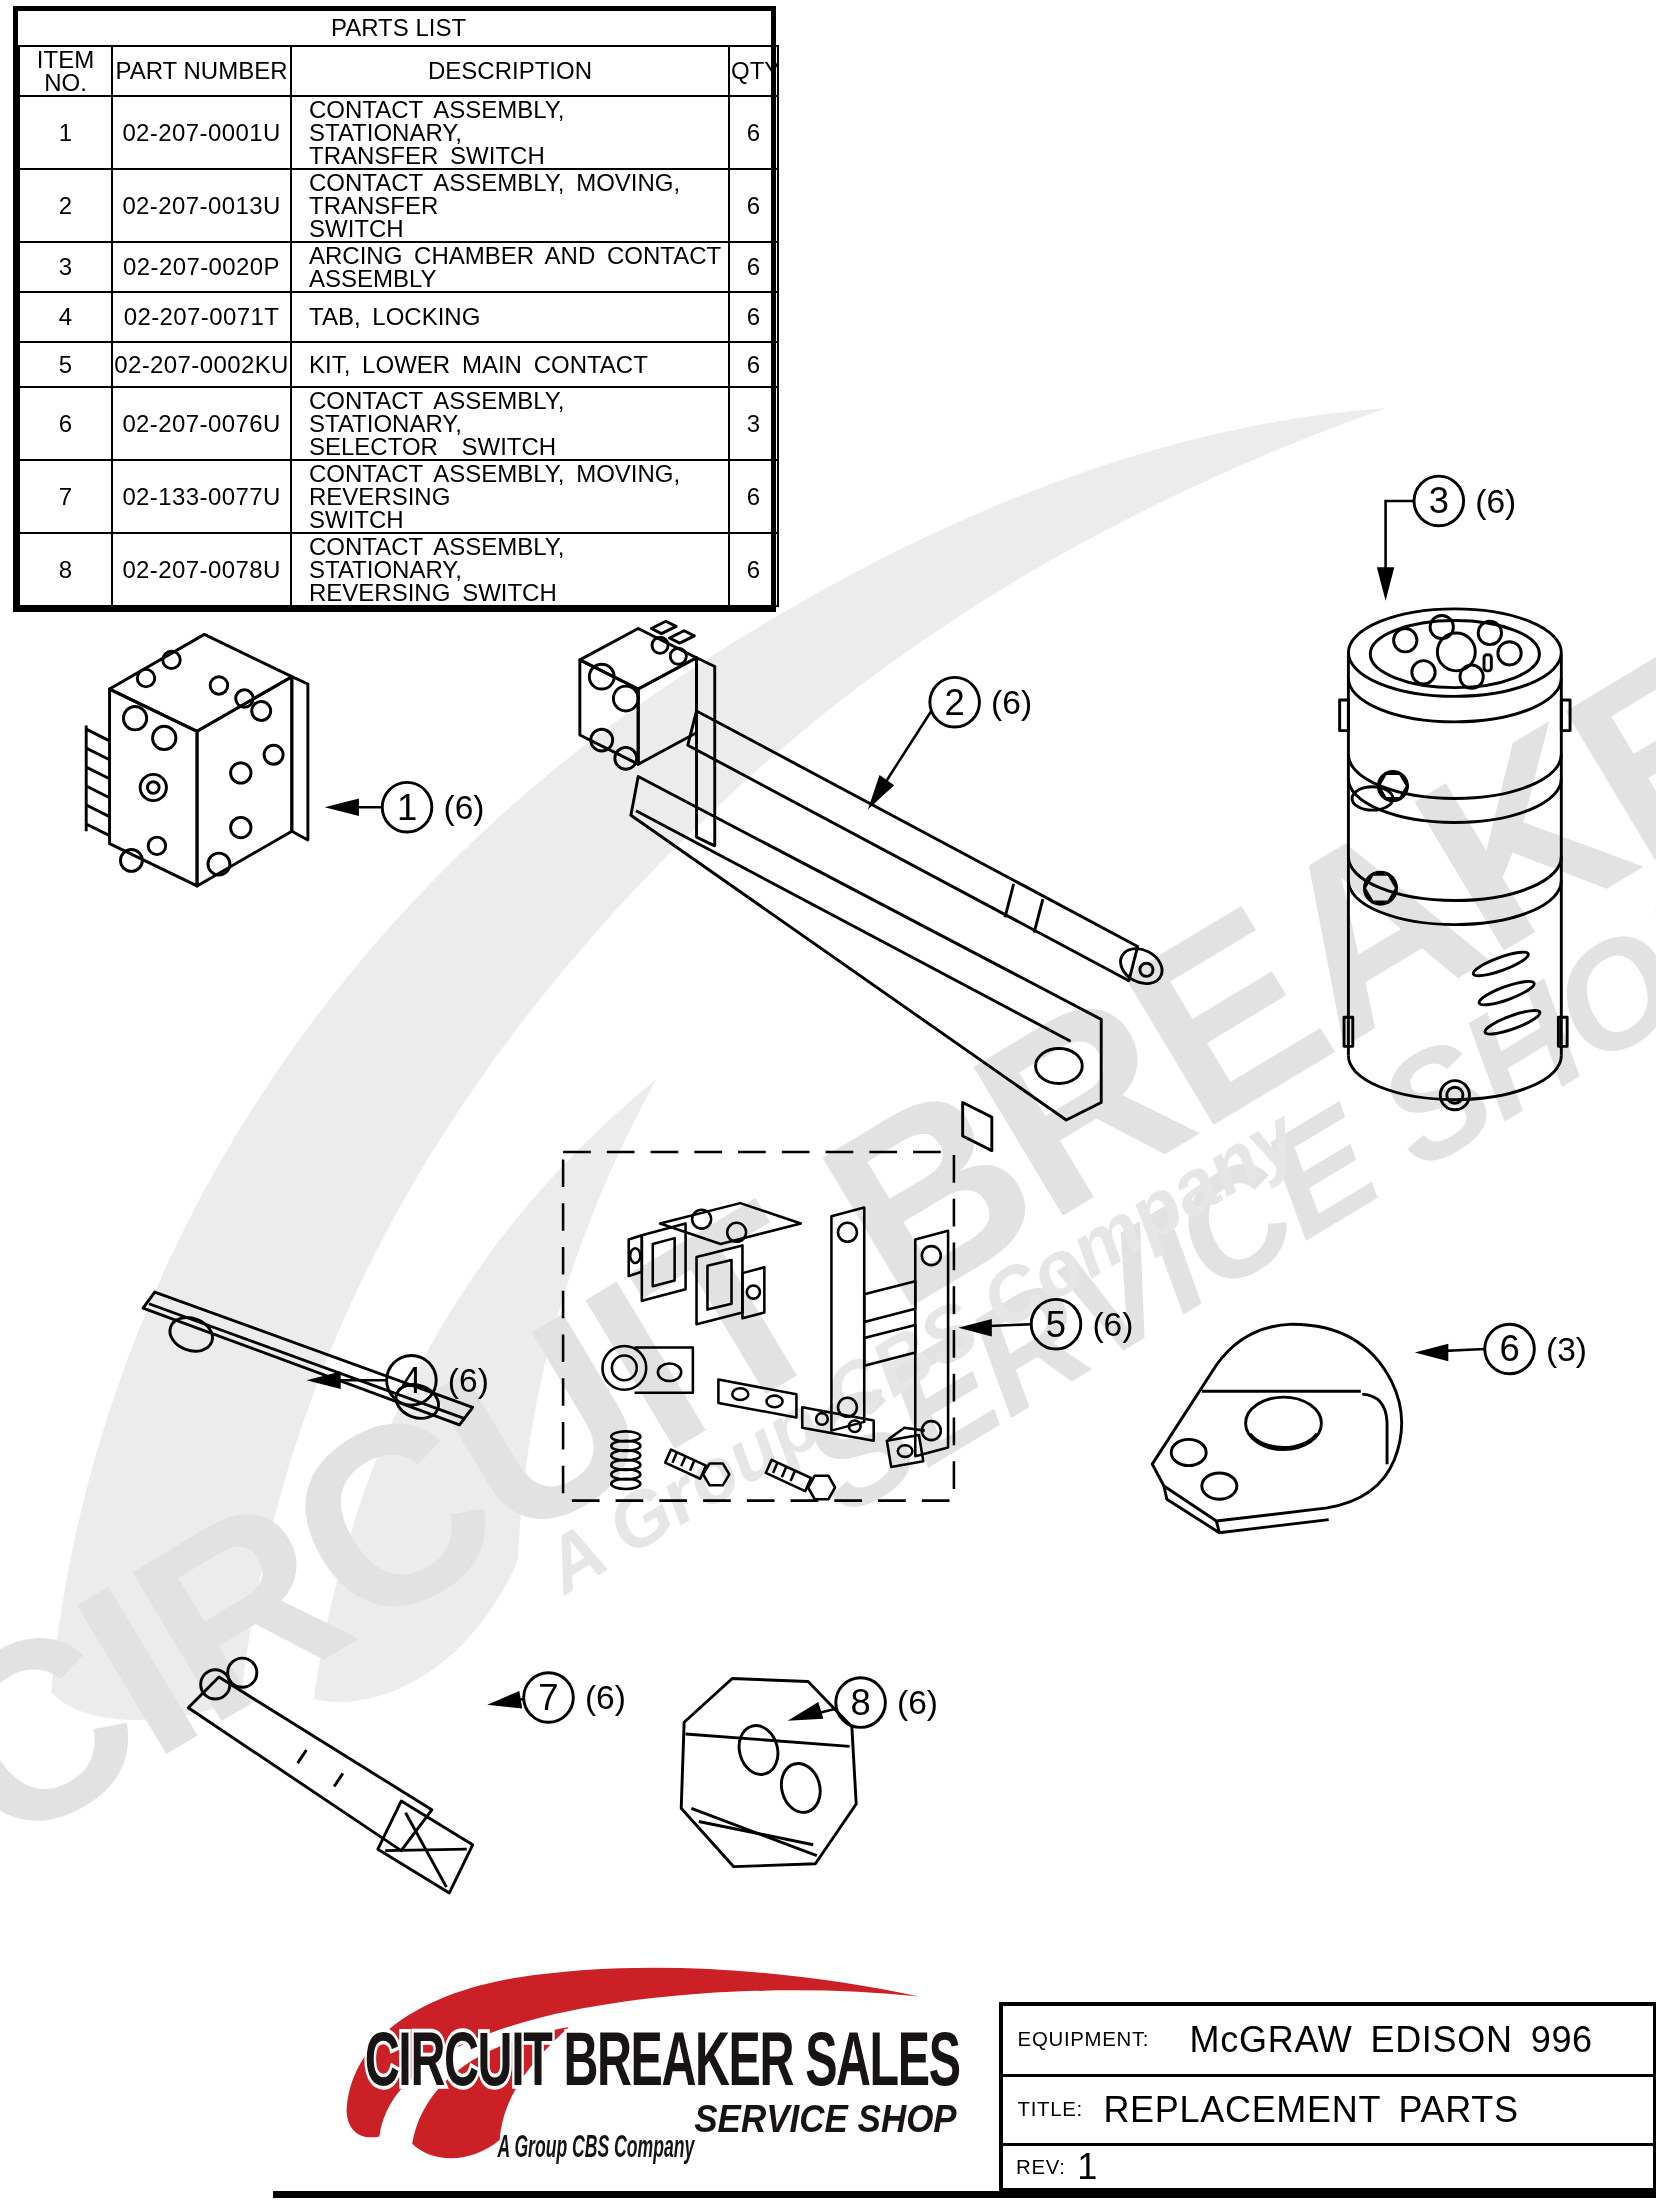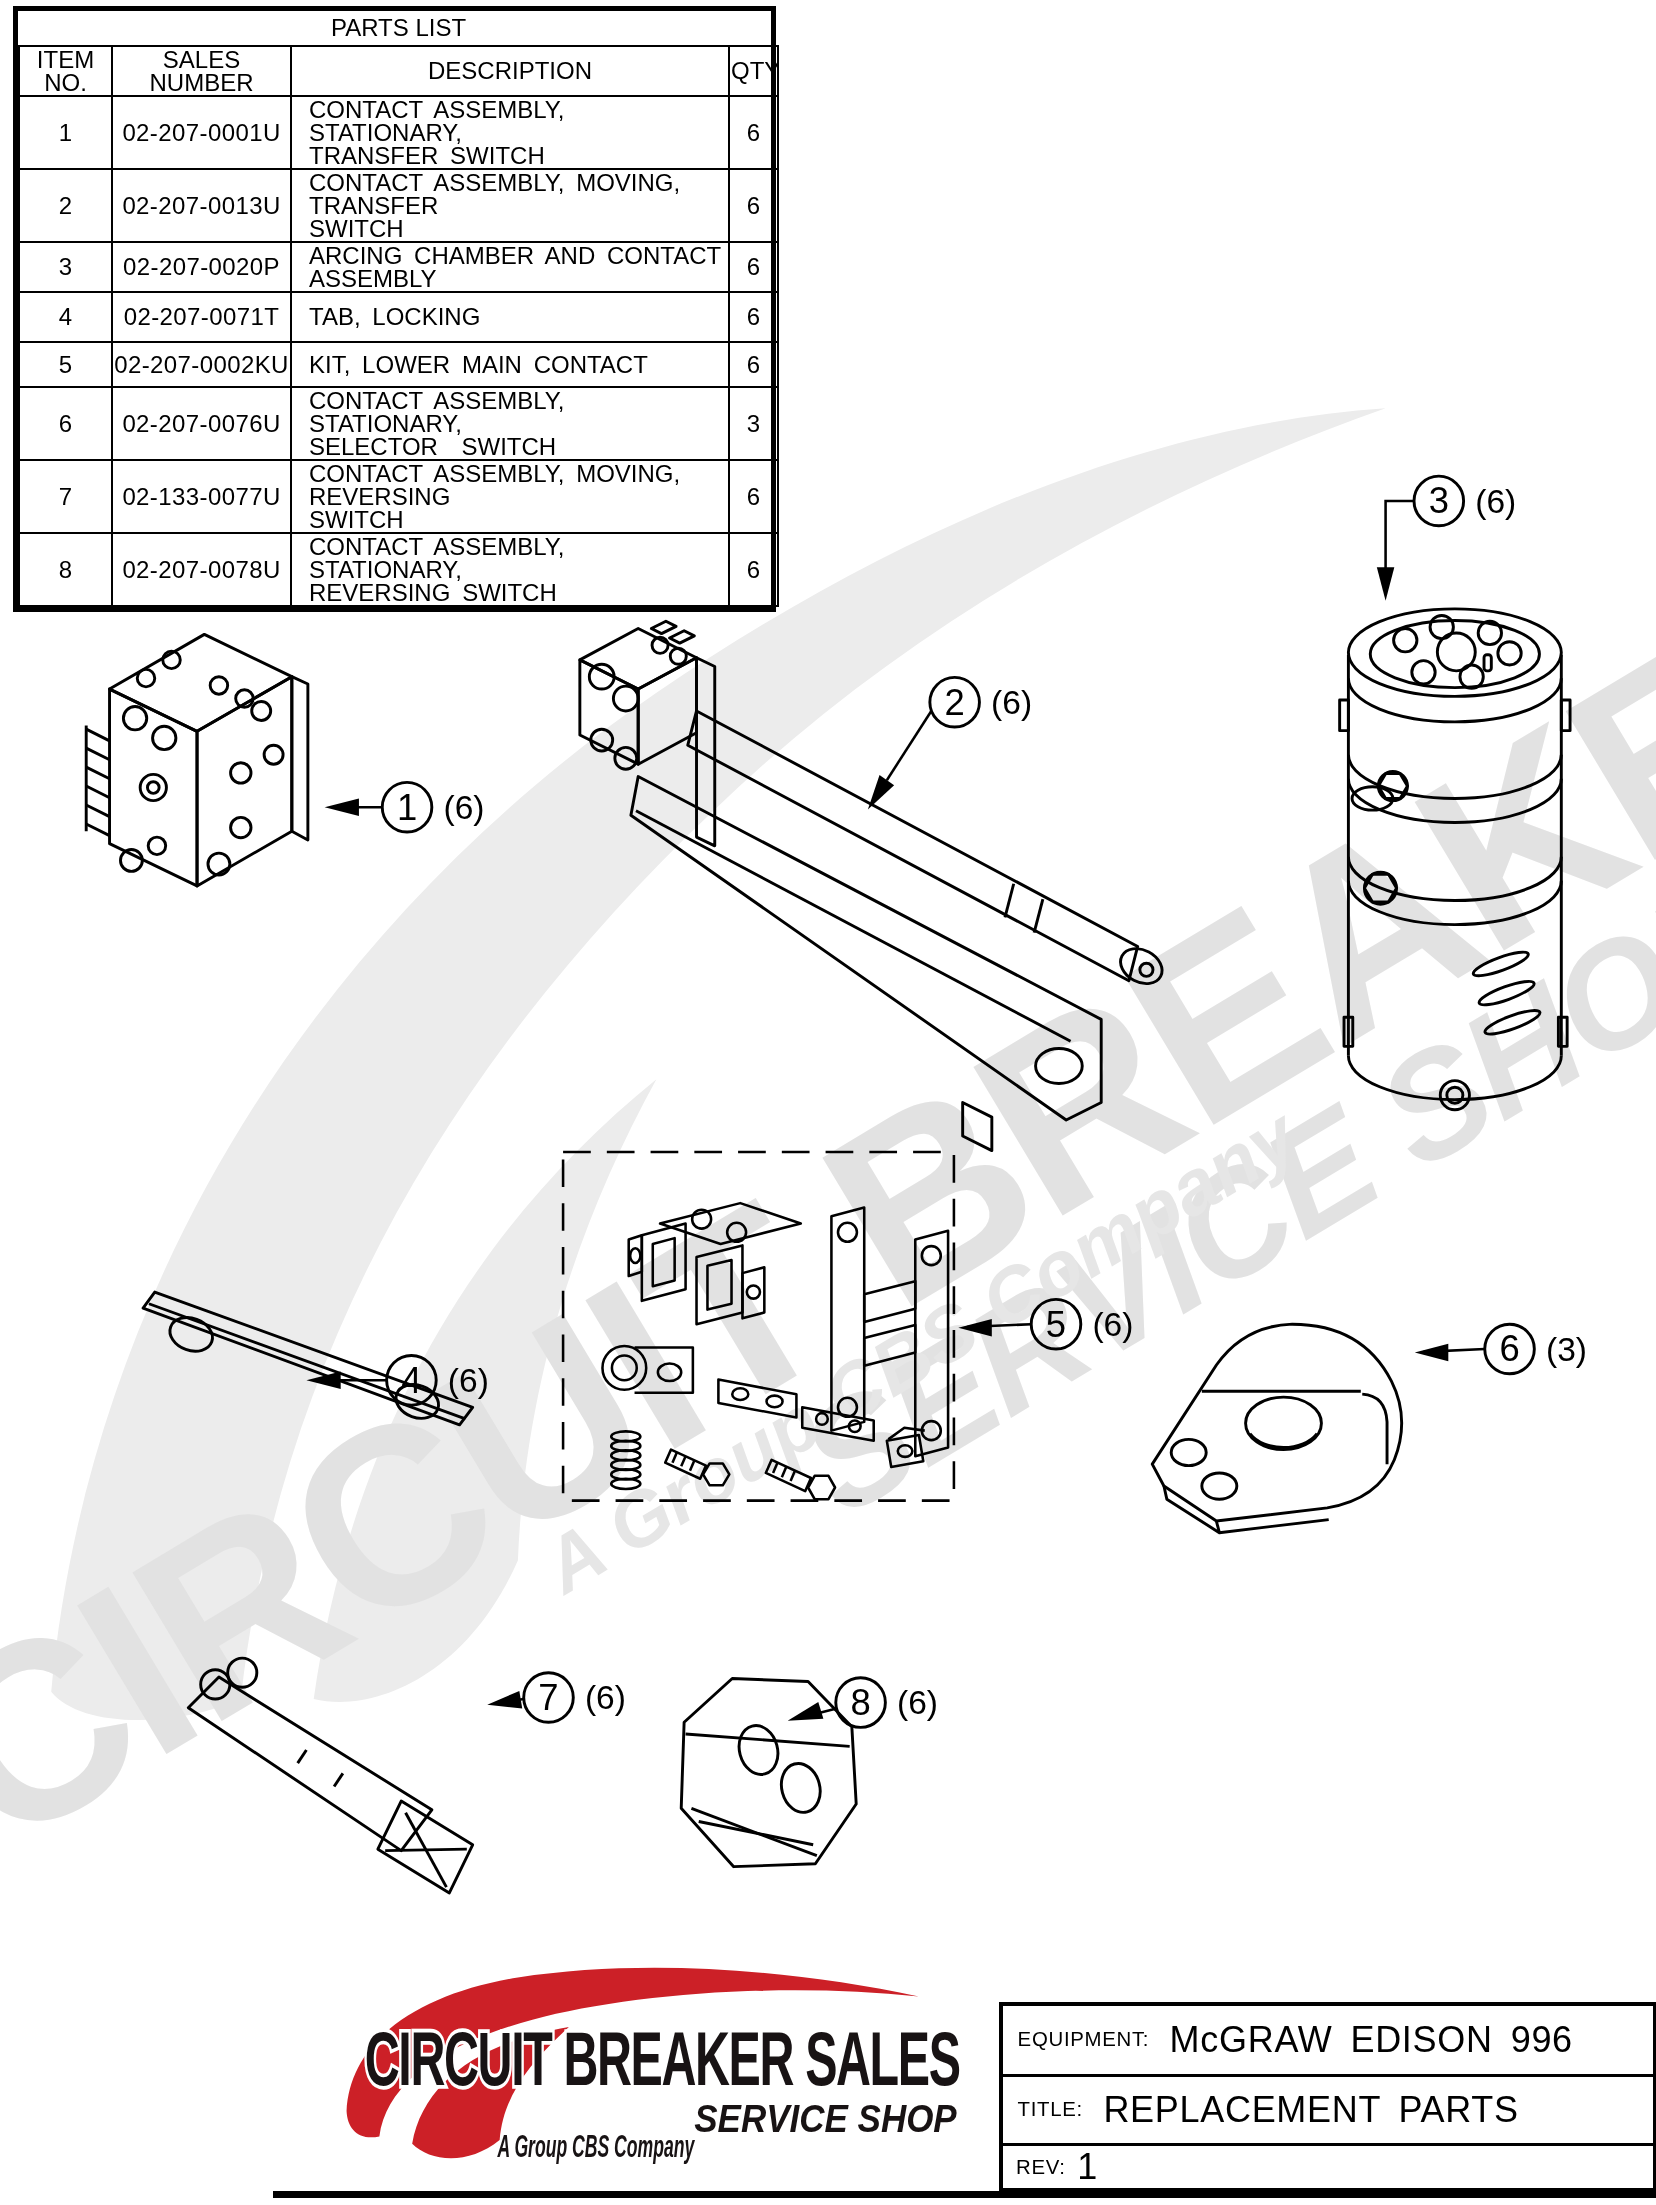--- a/index.html
+++ b/index.html
@@ -24,21 +24,21 @@
   .c-desc{text-align:left;padding-left:17px;white-space:pre-wrap;word-spacing:5.1px;}
   .c-qty{text-align:center;}
   
   #diagram{position:absolute;left:0;top:0;z-index:1;}
   
   #logo{position:absolute;left:277px;top:1925px;z-index:3;}
   
   .tb{position:absolute;left:999px;top:2002px;width:658px;height:190px;border:4.4px solid #000;box-sizing:border-box;
       display:flex;flex-direction:column;background:#fff;z-index:3;}
   .tb-row{display:flex;align-items:center;box-sizing:border-box;padding-left:14.6px;}
-  .tb-r1{height:83px;border-bottom:3.6px solid #000;}
+  .tb-r1{height:83px;border-bottom:3.6px solid #000;gap:20px;}
   .tb-r2{height:81px;border-bottom:3.6px solid #000;}
   .tb-r3{height:44px;flex:1;padding-left:0;}
   .tb-label{font-size:20.4px;letter-spacing:0.7px;}
   .tb-value{font-size:36px;margin-left:20.4px;letter-spacing:0.7px;word-spacing:7.3px;}
   .dwg-left{width:480px;height:100%;border-right:2.9px solid #000;display:flex;align-items:center;padding-left:14.6px;box-sizing:border-box;}
   .dwg-right{flex:1;height:100%;display:flex;align-items:center;padding-left:13px;}
   
   .bottom-rule{position:absolute;left:273px;top:2191px;width:1384px;height:7.3px;background:#000;z-index:3;}
 </style>
 </head>
@@ -316,21 +316,21 @@
           <col style="width:179px">
           <col style="width:438px">
           <col style="width:49px">
         </colgroup>
       <tbody>
           <tr>
         <td class="t-title" colspan="4">PARTS LIST</td>
       </tr>
       <tr>
         <td class="hdr">ITEM NO.</td>
-        <td class="hdr">SALES NUMBER</td>
+        <td class="hdr">PART NUMBER</td>
         <td class="hdr">DESCRIPTION</td>
         <td class="hdr">QTY</td>
       </tr>
       <tr style="height:45px">
         <td class="c-item">1</td>
         <td class="c-part">02-207-0001U</td>
         <td class="c-desc">CONTACT ASSEMBLY, STATIONARY,
 TRANSFER SWITCH</td>
         <td class="c-qty">6</td>
       </tr>

